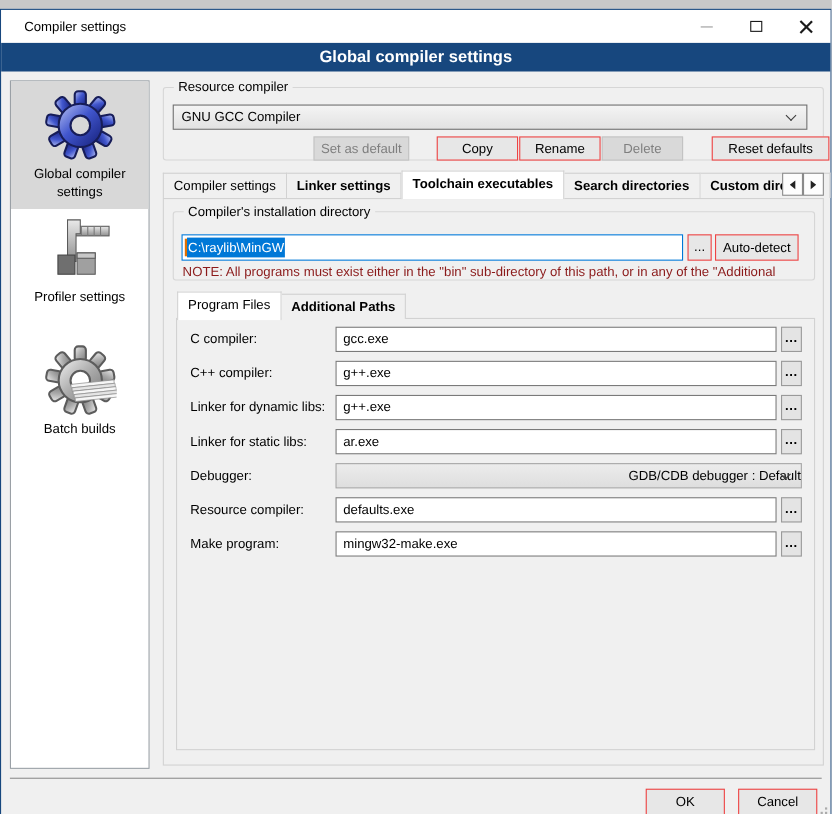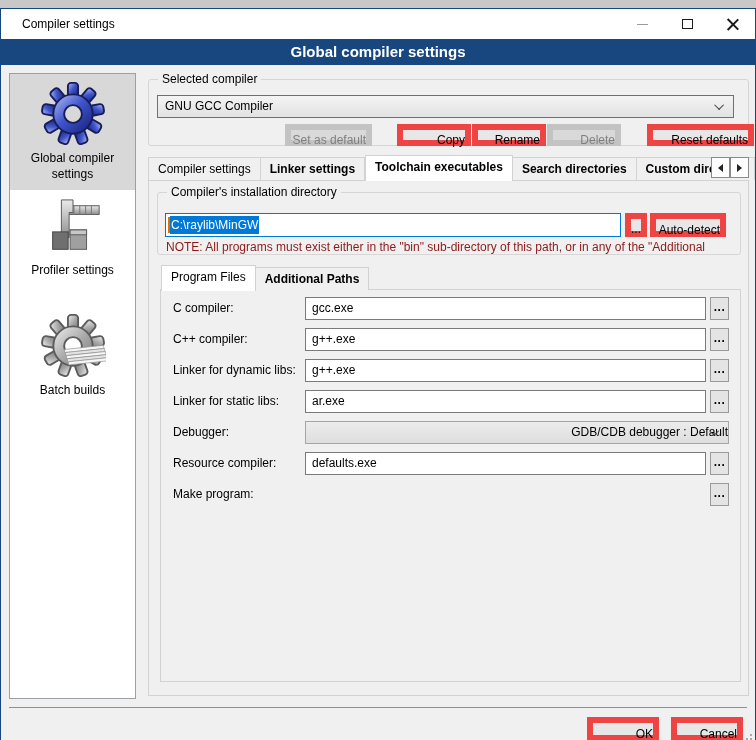--- a/index.html
+++ b/index.html
@@ -41,22 +41,22 @@
   .groupbox { position:absolute; border:1px solid #d6d6d6; border-radius:3px; }
   .groupbox > .legend { position:absolute; top:-8px; left:9px; background:var(--dialog-bg,#f0f0f0); padding:0 4px; line-height:14px; }
 
   .g-compiler { left:147px; top:70px; width:601px; height:67px; }
 
   .combo { position:absolute; background:linear-gradient(#f4f4f4,#e2e2e2); border:1px solid #707070; line-height:21px; padding-left:7px; }
   .combo .chev { position:absolute; right:9px; top:7px; width:7px; height:7px;
     border-left:1.5px solid #3c3c3c; border-bottom:1.5px solid #3c3c3c; transform:rotate(-45deg) translateY(-2px); }
   .combo-main { left:8px; top:15px; width:577px; height:23px; }
 
-  .btn { position:absolute; height:22px; background:#e7e7e7; border:6px solid #ef4444;
-    text-align:right; line-height:20px; font-size:12px; }
+  .btn { position:absolute; height:22px; background:#e7e7e7; border:1px solid #ef4444;
+    text-align:center; line-height:20px; font-size:12px; }
   .btn.disabled { background:#d9d9d9; border-color:#c3c3c3; color:#7f7f7f; }
 
   
   .tabs { position:absolute; left:147px; top:145px; height:26px; display:flex; align-items:flex-end; z-index:3; }
   .tab { height:23px; background:#f0f0f0; border:1px solid #d2d2d2; border-bottom:none;
     padding:0 9px; line-height:22px; white-space:nowrap; }
   .tab + .tab { border-left:none;font-weight:bold; }
   .tab.active { height:26px; background:#ffffff; border-left:1px solid #d2d2d2; margin-bottom:-1px; z-index:4; }
   .tab.clipped { width:37px; overflow:hidden; padding-right:0; border-right:none; }
   .tab-scroll { position:absolute; top:3px; width:19px; height:21px; background:#fdfdfd; border:1px solid #8a8a8a;
@@ -198,21 +198,21 @@
           <rect x="-12" y="14" width="62" height="5" fill="#f6f6f6"></rect>
           <rect x="-11" y="19" width="62" height="5" fill="#e4e4e4"></rect>
           <rect x="-10" y="24" width="62" height="5" fill="#f6f6f6"></rect>
         </g>
       </svg>
       <span class="lbl">Batch builds</span>
     </div>
   </div>
 
   <div class="groupbox g-compiler">
-    <span class="legend">Selected compiler</span>
+    <span class="legend">Resource compiler</span>
     <div class="combo combo-main">
       <span>GNU GCC Compiler</span>
       <span class="chev"></span>
     </div>
     <div class="btn disabled" style="left:136px; top:44px; width:87px;">Set as default</div>
     <div class="btn" style="left:248px; top:44px; width:74px;">Copy</div>
     <div class="btn" style="left:323px; top:44px; width:74px;">Rename</div>
     <div class="btn disabled" style="left:398px; top:44px; width:74px;">Delete</div>
     <div class="btn" style="left:498px; top:44px; width:107px;">Reset defaults</div>
   </div>
@@ -271,20 +271,21 @@
   <div class="combo frm-combo" style="position:absolute; top:412px;">
     <span>GDB/CDB debugger : Default</span>
     <span class="chev"></span>
   </div>
 
   <div class="frm-label" style="top:443px;">Resource compiler:</div>
   <div class="frm-input" style="top:443px;">defaults.exe</div>
   <div class="frm-browse" style="top:443px;">...</div>
 
   <div class="frm-label" style="top:474px;">Make program:</div>
+  <div class="frm-input" style="top:474px;">mingw32-make.exe</div>
   <div class="frm-browse" style="top:474px;">...</div>
 
   <div class="divider"></div>
   <div class="btn btn-ok">OK</div>
   <div class="btn btn-cancel">Cancel</div>
 
   <svg class="grip" width="12" height="12">
     <g fill="#ababab">
       <rect x="9" y="9" width="2" height="2"></rect>
         <rect x="9" y="5" width="2" height="2"></rect>

